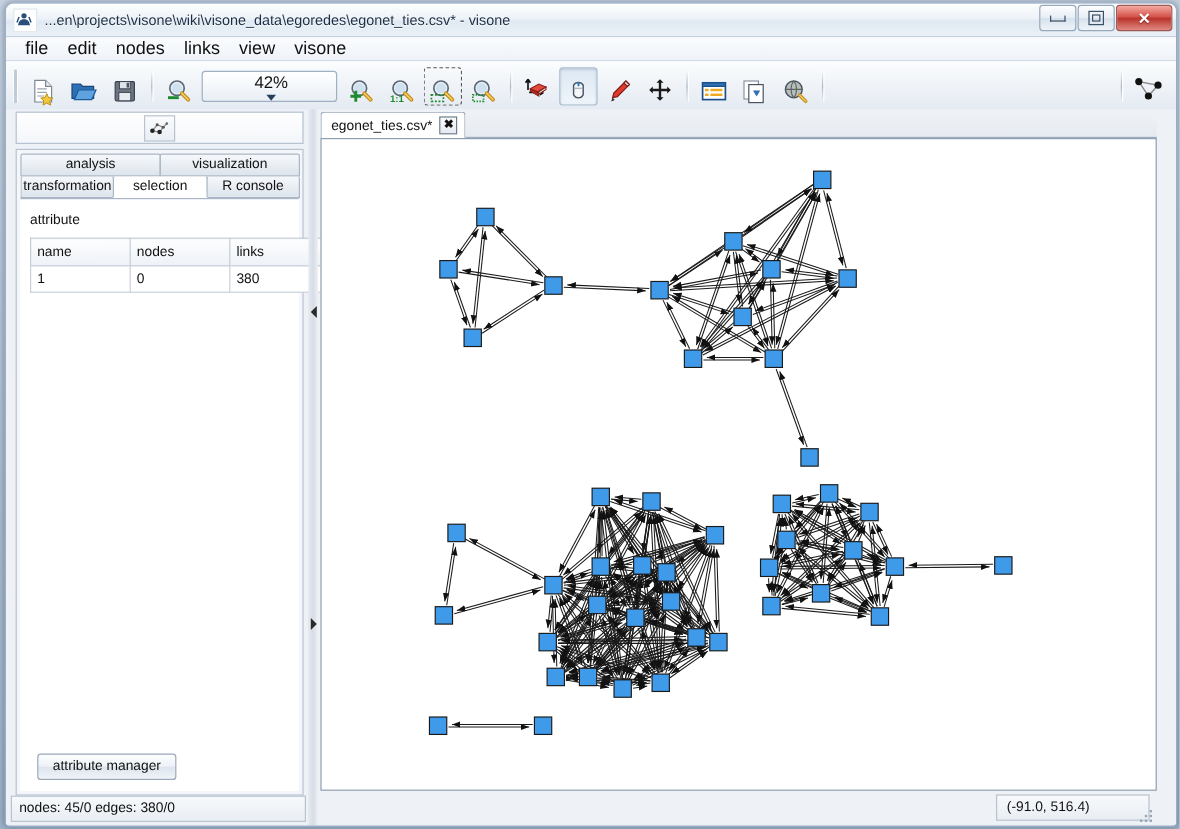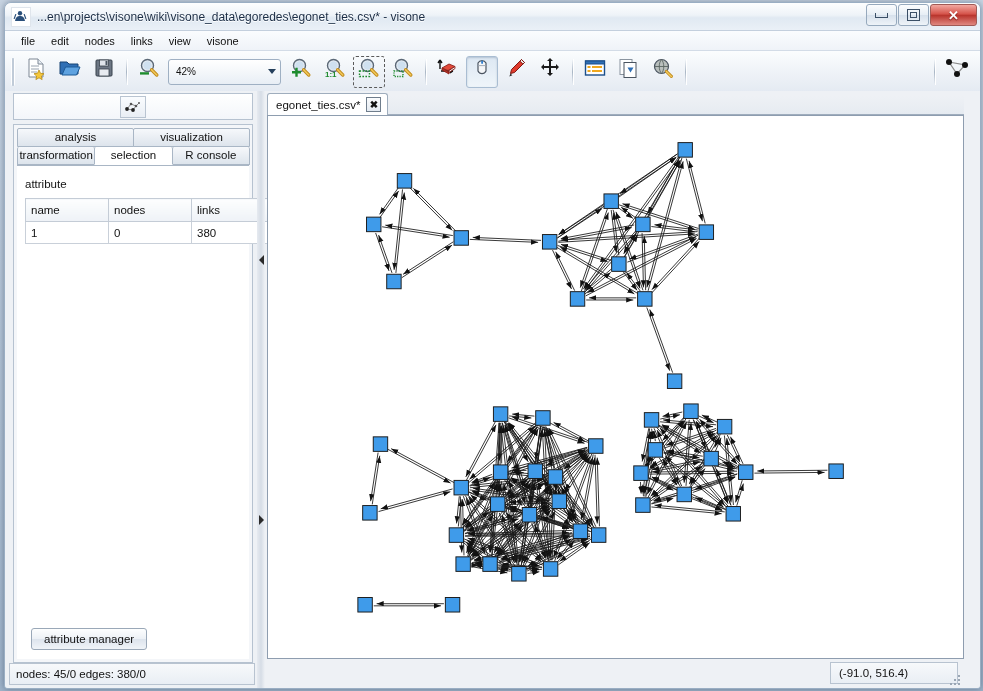--- a/index.html
+++ b/index.html
@@ -69,41 +69,41 @@
 
   
   .menubar {
     height: 19px;
     background: linear-gradient(180deg,#fafcfe,#eff3f8);
     border-bottom: 1px solid #d3dce7;
     display: flex; align-items: center;
     padding-left: 8px;
   }
   .menu-item {
-    font-size: 11px; color: #101010;
+    font-size: 15px; color: #101010;
     padding: 2px 8px; cursor: default;
   }
 
   
   .toolbar {
     height: 41px;
     background: linear-gradient(180deg,#fbfdfe 0%, #eef2f7 55%, #e4eaf2 100%);
     border-bottom: 1px solid #b9c5d3;
     display:flex; align-items:center;
     padding-left: 6px;
     position: relative;
   }
   .tb-grip {
     width: 4px; height: 28px; margin-right: 4px;
     background: linear-gradient(90deg,#ffffff 0 1px,#c0cbd8 1px 3px,#ffffff 3px 4px);
     border-radius: 2px;
   }
   .tbbtn {
     width: 30px; height: 30px;
-    display:flex;align-items:flex-start;justify-content:center;
+    display:flex;align-items:flex-end;justify-content:center;
     border: 1px solid transparent;
     border-radius: 3px;
     margin: 0 1px;
   }
   .tbbtn.pressed {
     border:1px solid #a9bdd2;
     background: linear-gradient(180deg,#dde8f3,#eff5fa);
     box-shadow: inset 0 1px 2px rgba(100,120,150,.35);
   }
   .tbbtn.dashed {
@@ -115,21 +115,21 @@
     box-shadow: 1px 0 0 #ffffff;
   }
   .zoomcombo {
     width: 100px; height: 24px;
     margin: 0 3px 0 2px;
     border: 1px solid #9fb0c3;
     border-radius: 3px;
     background: linear-gradient(180deg,#ffffff 0%,#f4f7fa 50%,#e8eef5 100%);
     display:flex; align-items:center; justify-content:space-between;
     padding: 0 4px 0 7px;
-    font-size: 10px; color:#111;
+    font-size: 14px; color:#111;flex-direction:column;
   }
   .caret-dn {
     width:0;height:0;border-left:4px solid transparent;border-right:4px solid transparent;
     border-top:5px solid #26405c;
   }
   .tb-right { position:absolute; right: 6px; display:flex; align-items:center; }
 
   
   .body {
     position: absolute; left:0; right:0; top: 88px; bottom: 0;

